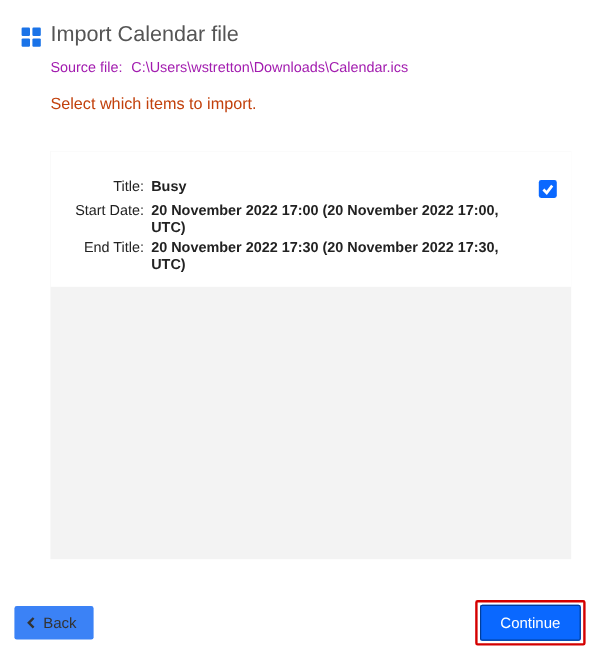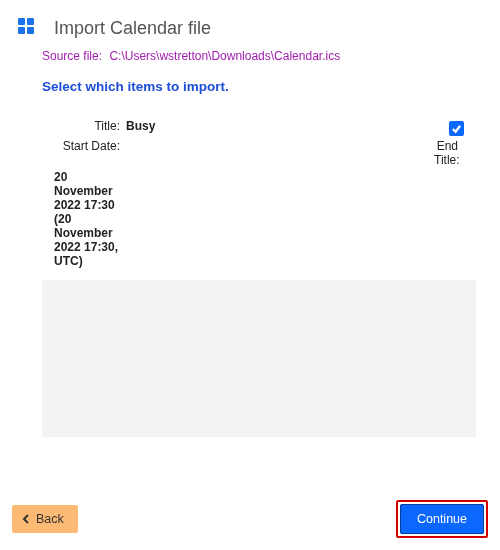--- a/index.html
+++ b/index.html
@@ -14,22 +14,22 @@
       background: #fff;
       width: 500px;
       height: 550px;
       position: relative;
     }
     .container {
       padding: 18px 18px 0 18px;
     }
     .header-row {
       display: flex;
-      align-items: flex-start;
-      gap: 20px;
+      align-items: flex-end;
+      gap: 8px;
       margin-bottom: 10px;
     }
     .app-icon {
       width: 16px;
       height: 16px;
       display: grid;
       grid-template-columns: 1fr 1fr;
       grid-template-rows: 1fr 1fr;
       gap: 2px;
     }
@@ -47,23 +47,23 @@
       margin-bottom: 16px;
       font-size: 12px;
       color: #a21caf;
     }
     .source-label {
       margin-right: 4px;
     }
     .instruction {
       margin-left: 24px;
       font-size: 13.5px;
-      font-weight: 700;
-      color: #1d4ed8;
-      margin-bottom: 3px;
+      font-weight: 400;
+      color: #c2410c;
+      margin-bottom: 32px;
     }
     .items-panel {
       margin-left: 24px;
       margin-right: 6px;
       background: #f3f3f3;
       height: 340px;
       overflow: auto;
     }
     .item-card {
       background: #fff;
@@ -117,21 +117,21 @@
     .footer {
       position: absolute;
       bottom: 12px;
       left: 12px;
       right: 12px;
       display: flex;
       justify-content: space-between;
       align-items: center;
     }
     .btn-back {
-      background: #fdba74;
+      background: #3b82f6;
       border: none;
       padding: 7px 14px 7px 8px;
       font-size: 12.5px;
       color: #333;
       display: flex;
       align-items: center;
       gap: 4px;
       cursor: pointer;
       border-radius: 2px;
     }
@@ -186,20 +186,21 @@
         <div class="field-label">Title:</div>
         <div class="field-value">Busy</div>
         <div class="checkbox-cell">
           <div class="chk">
             <svg viewBox="0 0 12 12">
                 <polyline points="2,6.5 5,9.5 10,3"></polyline>
               </svg>
           </div>
         </div>
         <div class="field-label">Start Date:</div>
+        <div class="field-value">20 November 2022 17:00 (20 November 2022 17:00, UTC)</div>
         <div></div>
         <div class="field-label">End Title:</div>
         <div class="field-value">20 November 2022 17:30 (20 November 2022 17:30, UTC)</div>
         <div></div>
       </div>
     </div>
   </div>
 </div>
 
 <div class="footer">

